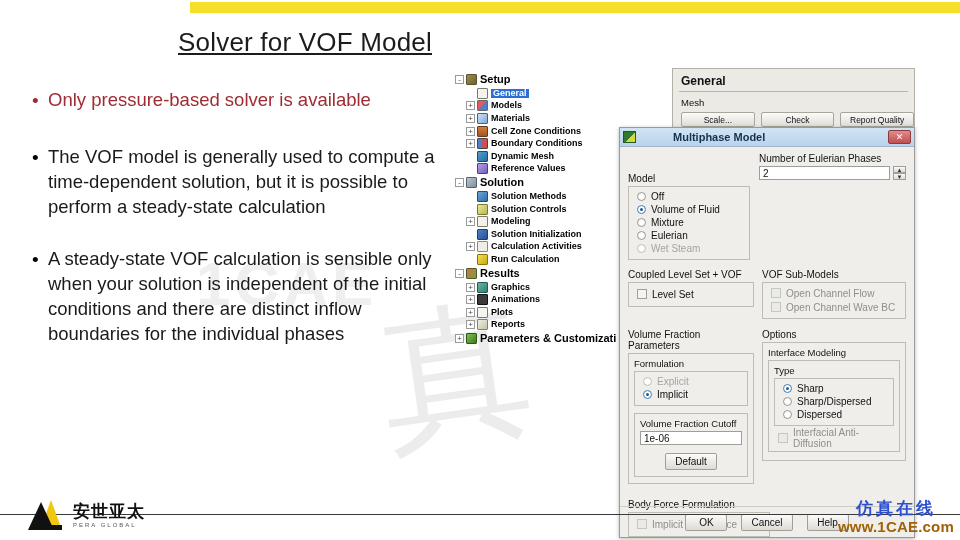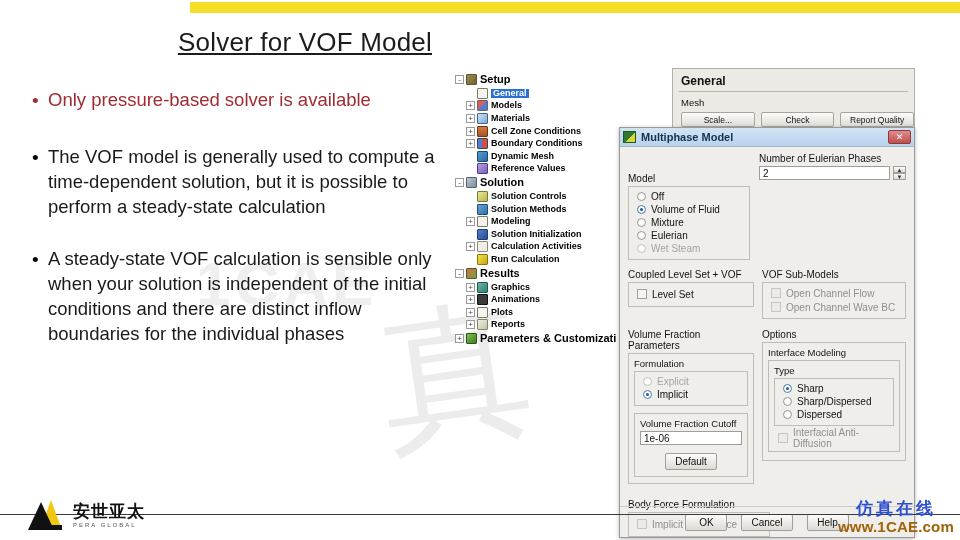--- a/index.html
+++ b/index.html
@@ -113,21 +113,21 @@
   
   .dlg{
     position:absolute;left:619px;top:127px;width:296px;height:411px;
     background:#efeeea;border:1px solid #9a9a9a;
     box-shadow:0 1px 4px rgba(0,0,0,.28);
     font-size:10px;color:#111;box-sizing:border-box;
   }
   .dlg-tb{
     height:19px;background:linear-gradient(180deg,#d2e4f4,#b9d3ec);
     border-bottom:1px solid #9fb7cd;display:flex;align-items:center;
-    padding:4px 3px;box-sizing:border-box;
+    padding:4px 3px;box-sizing:border-box;gap:32px;
   }
   .dlg-tb .tbicon{
     width:13px;height:12px;margin-right:5px;
     background:linear-gradient(135deg,#2f7a2f 55%,#d8d83a 55%);
     border:1px solid #1e5a1e;box-sizing:border-box;
   }
   .dlg-tb .tbtitle{font-size:11px;font-weight:bold;color:#15314e;flex:1;}
   .dlg-close{
     width:23px;height:14px;border:1px solid #8d3a3a;border-radius:2px;
     background:linear-gradient(180deg,#e08c8c,#c04f4f);
@@ -279,27 +279,27 @@
         <span class="ic ic-refvals"></span>
         <span class="lbl">Reference Values</span>
       </div>
       <div class="tnode lvl0">
         <span class="exp">-</span>
         <span class="ic ic-solution"></span>
         <span class="lbl">Solution</span>
       </div>
       <div class="tnode lvl1 indent1">
         <span class="exp blank"></span>
+        <span class="ic ic-solmeth"></span>
+        <span class="lbl">Solution Methods</span>
+      </div>
+      <div class="tnode lvl1 indent1">
+        <span class="exp blank"></span>
         <span class="ic ic-solctrl"></span>
         <span class="lbl">Solution Controls</span>
-      </div>
-      <div class="tnode lvl1 indent1">
-        <span class="exp blank"></span>
-        <span class="ic ic-solmeth"></span>
-        <span class="lbl">Solution Methods</span>
       </div>
       <div class="tnode lvl1 indent1">
         <span class="exp">+</span>
         <span class="ic ic-monitors"></span>
         <span class="lbl">Modeling</span>
       </div>
       <div class="tnode lvl1 indent1">
         <span class="exp blank"></span>
         <span class="ic ic-init"></span>
         <span class="lbl">Solution Initialization</span>

